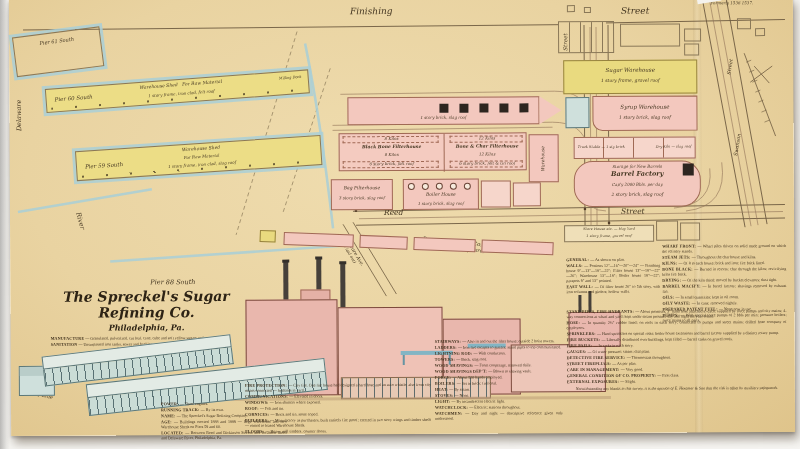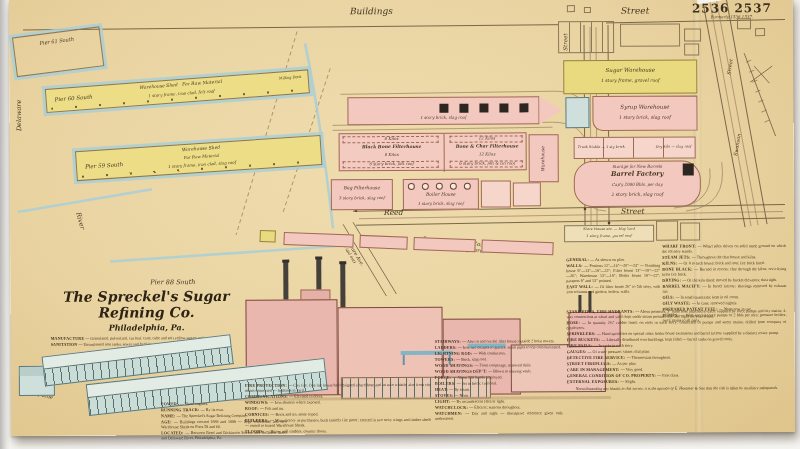--- a/index.html
+++ b/index.html
@@ -102,26 +102,25 @@
           <path d="M343,224 L386,296"></path>
       </g>
       <g fill="#55402a">
         <circle cx="575" cy="212" r="1.3"></circle>
           <circle cx="599" cy="226" r="1.3"></circle>
           <circle cx="346" cy="212.5" r="1.3"></circle>
       </g>
     </svg>
 
     <div class="abs ctr" style="left:668px;top:5px;width:110px;">
-      <div class="t11" style="font-weight:bold;color:#3c3020;">2536 2537</div>
       <div class="lbl t4" style="position:static;">Formerly 1536 1537.</div>
     </div>
     <div class="abs" style="left:688px;top:-3px;width:24px;height:9px;background:#f4f2ed;transform:rotate(-9deg);"></div>
 
-    <div class="lbl t9" style="left:341px;top:9px;">Buildings</div>
+    <div class="lbl t9" style="left:341px;top:9px;">Finishing</div>
     <div class="lbl t9" style="left:612px;top:10px;">Street</div>
     <div class="lbl t7" style="left:374px;top:211px;">Reed</div>
     <div class="lbl t7" style="left:611px;top:211px;">Street</div>
     <div class="lbl t55 ctr" style="left:531px;top:42px;width:52px;transform:rotate(-90deg);">Street</div>
     <div class="lbl t5 ctr" style="left:696px;top:68px;width:50px;transform:rotate(-80deg);">Street</div>
     <div class="lbl t5 ctr" style="left:703px;top:146px;width:50px;transform:rotate(-80deg);">Swanson</div>
     <div class="lbl t6 ctr" style="left:-20px;top:112px;width:60px;transform:rotate(-90deg);">Delaware</div>
     <div class="lbl t6 ctr" style="left:48px;top:218px;width:44px;transform:rotate(75deg);">River</div>
     <div class="lbl t5" style="left:336px;top:235px;transform:rotate(59deg);transform-origin:top left;">
       <span>Delaware Ave.</span><br>

